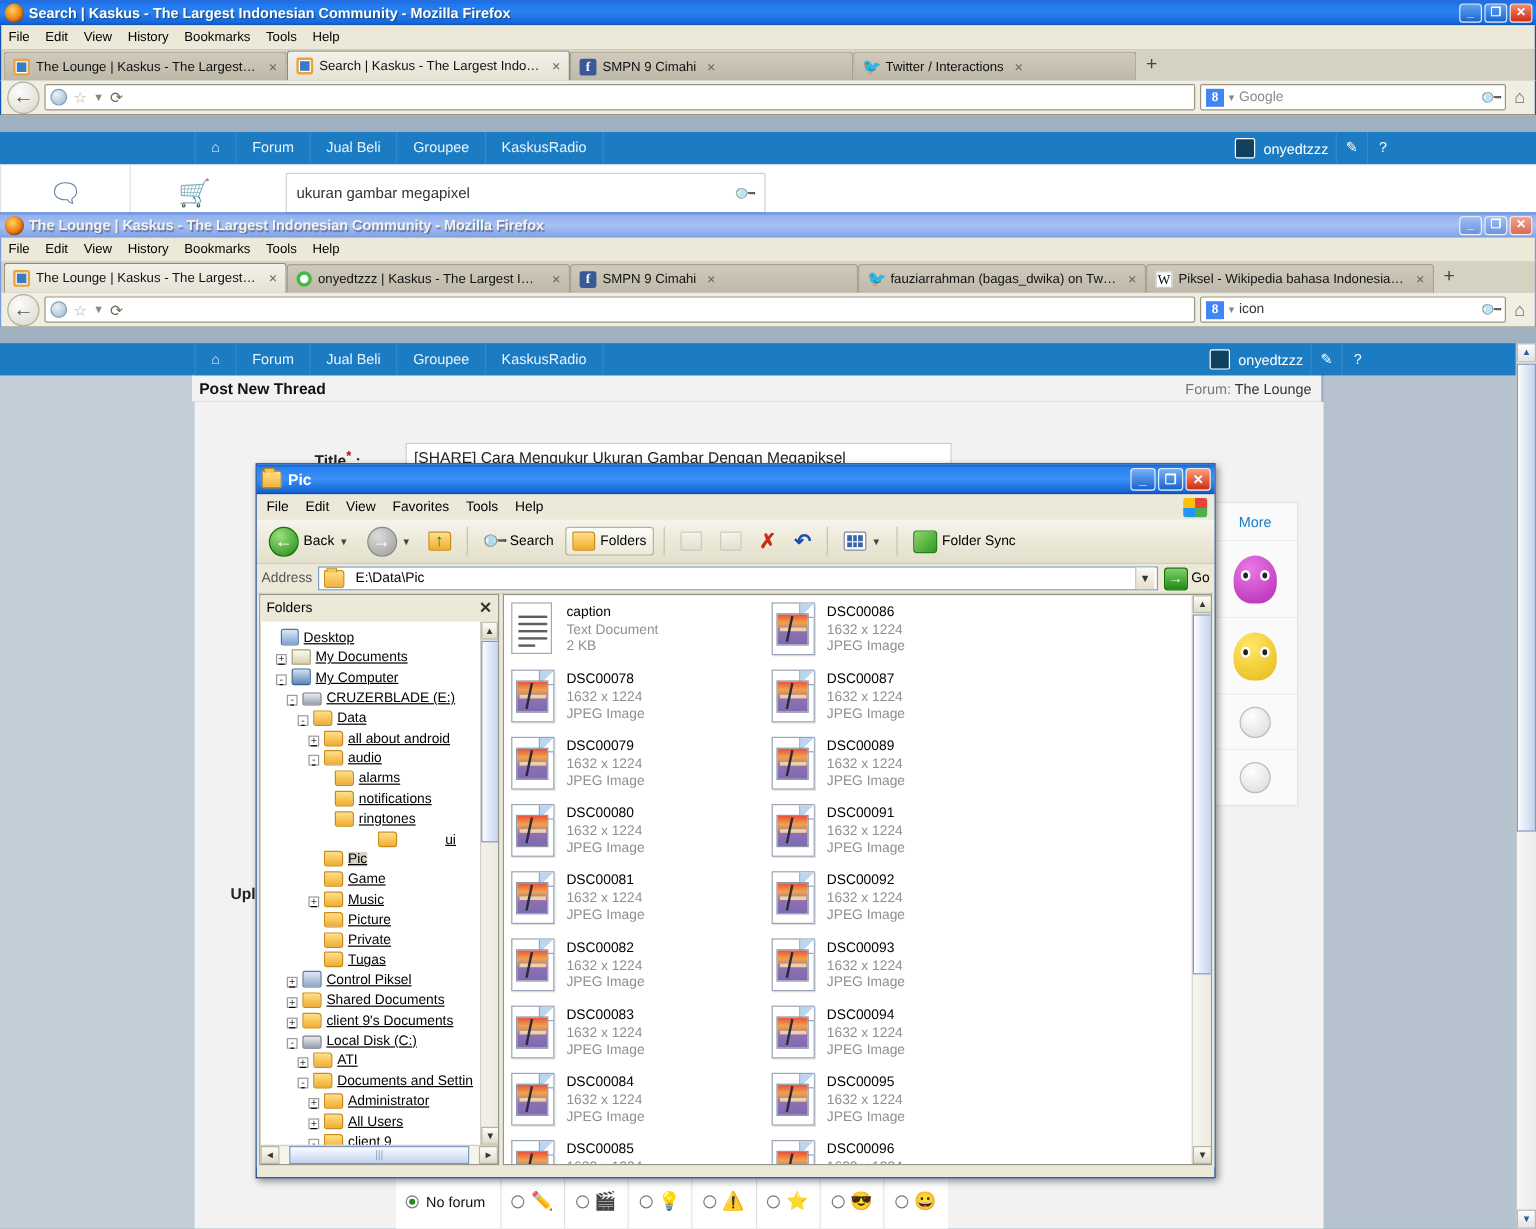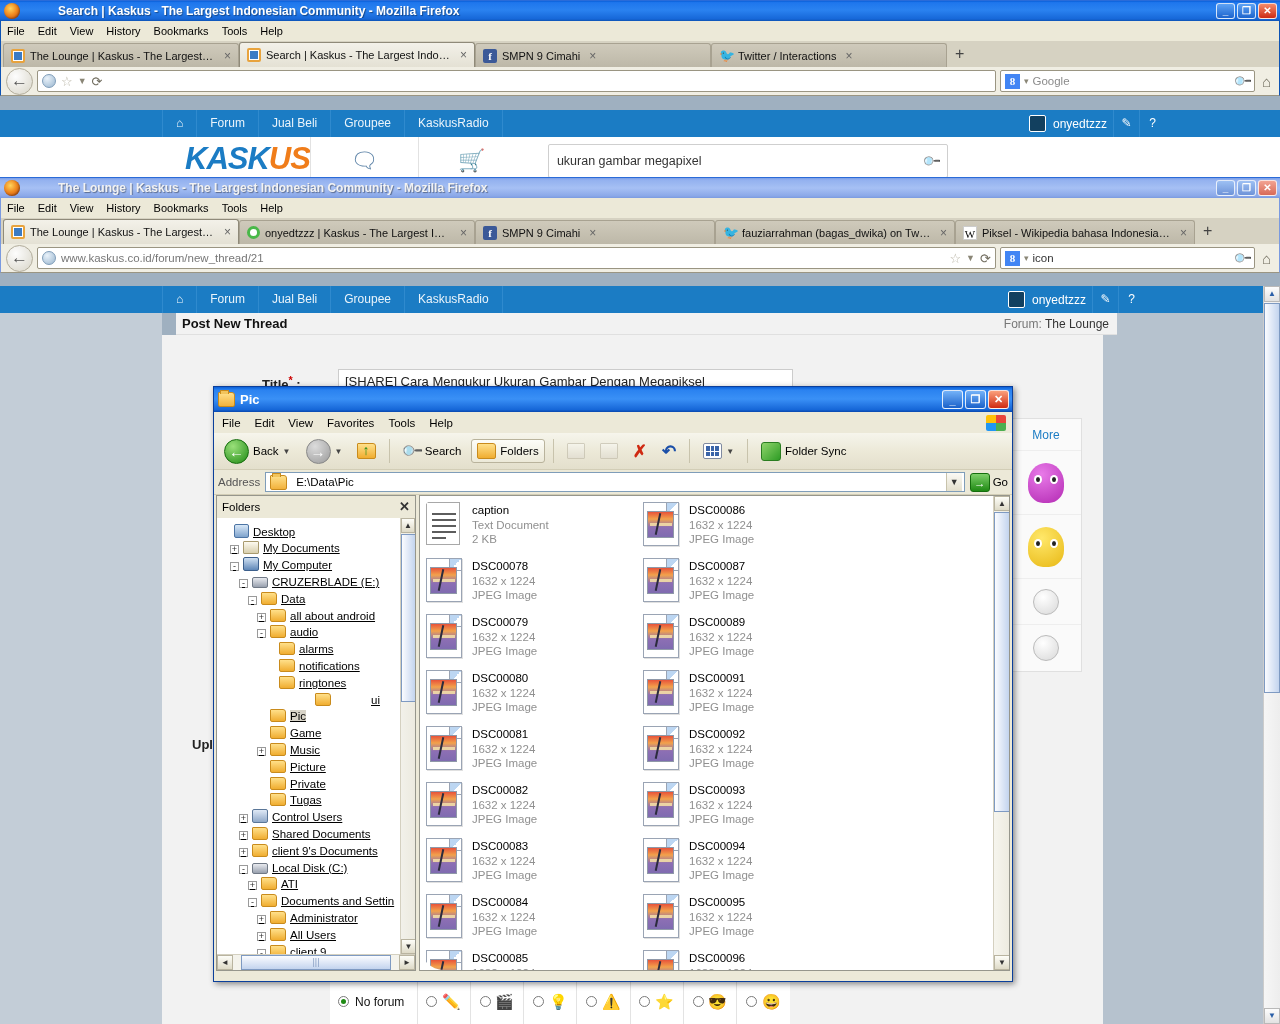--- a/index.html
+++ b/index.html
@@ -24,21 +24,21 @@
   .ff-titlebar.inactive {
     background: linear-gradient(to bottom,#7a9ee8 0%, #93b1ef 10%, #a6c0f4 50%, #8aa8e8 90%, #7a9ae0 100%);
     color:#f2f2f2;
   }
   .ff-ico {
     width:16px;height:16px;margin-right:4px;flex:0 0 auto;
     background: radial-gradient(circle at 40% 35%, #ffd45c 0%, #f08a20 45%, #c8490c 100%);
     border-radius:50%;
     box-shadow: inset -1px -1px 2px rgba(0,0,0,.35);
   }
-  .ff-title { flex:1 1 auto; white-space:nowrap; overflow:hidden; text-shadow:1px 1px 1px rgba(0,0,0,.4);margin-left:34px; }
+  .ff-title { flex:1 1 auto; white-space:nowrap; overflow:hidden; text-shadow:1px 1px 1px rgba(0,0,0,.4); }
   .wbtns { display:flex; gap:2px; padding-right:3px; }
   .wbtn {
     width:19px;height:16px; border-radius:3px;
     border:1px solid rgba(255,255,255,.8);
     display:flex;align-items:center;justify-content:center;
     color:#fff; font-size:10px; font-weight:bold; line-height:1;
     background: linear-gradient(to bottom,#5ea3f5,#1c64cd);
   }
   .wbtn.close { background: linear-gradient(to bottom,#f58b6a,#cd2b14); }
   .wbtn.inact { background: linear-gradient(to bottom,#9dc0f3,#6e93d8); }
@@ -245,21 +245,21 @@
   .hs-btn{width:16px;height:15px;background:linear-gradient(to bottom,#fdfdf8,#dedac7);border:1px solid #b9b4a0;
       text-align:center;font-size:8px;line-height:13px;color:#333;}
   .hs-track{flex:1 1 auto;height:15px;background:#f4f3ec;position:relative;}
   .hs-thumb{position:absolute;left:8px;width:150px;height:15px;
       background:linear-gradient(to bottom,#fbfcff,#c3d4ee);border:1px solid #7e9ac2;
       text-align:center;color:#8aa0c4;font-size:9px;line-height:13px;}
 
   .ex-files { flex:1 1 auto; margin-left:3px; background:#fff; border:1px solid #96968c;
       display:flex; position:relative; overflow:hidden;}
   .filegrid { flex:1 1 auto; padding:6px 0 0 6px; display:grid;
-      grid-template-columns:217px 217px; grid-auto-rows:56px; align-content:start; overflow:hidden;border-radius:24px;}
+      grid-template-columns:217px 217px; grid-auto-rows:56px; align-content:start; overflow:hidden;}
   .fitem{display:flex;gap:8px;align-items:flex-start;}
   .fthumb{width:38px;height:45px;flex:0 0 auto;position:relative;}
   .jpgico{width:36px;height:44px;background:#fff;border:1px solid #9aa4b4;position:relative;
       box-shadow:1px 1px 0 rgba(0,0,0,.12);}
   .jpgico:before{content:"";position:absolute;right:0;top:0;width:11px;height:11px;
       background:linear-gradient(135deg,#bcd6f2 50%, #ffffff 50%);border-left:1px solid #9aa4b4;border-bottom:1px solid #9aa4b4;}
   .jpgpic{position:absolute;left:3px;top:8px;width:27px;height:27px;
       background:linear-gradient(to bottom,#e8533a 0%,#f2a24c 28%,#8d6fb4 60%,#7f6bb0 100%);
       border:1px solid #8f98a8;overflow:hidden;}
   .jpgpic:after{content:"";position:absolute;left:9px;top:1px;width:2px;height:22px;
@@ -294,21 +294,21 @@
   .is-first{width:98px;display:flex;align-items:center;gap:6px;padding-left:8px;
       border-right:1px solid #e3e3e3;font-size:12px;color:#111;}
   .radio{width:11px;height:11px;border-radius:50%;border:1px solid #7a7a7a;background:#fff;position:relative;flex:0 0 auto;}
   .radio.on:after{content:"";position:absolute;left:2px;top:2px;width:5px;height:5px;border-radius:50%;background:#1f8a14;}
   .is-cell{width:60px;display:flex;align-items:center;gap:5px;justify-content:center;
       border-right:1px solid #e3e3e3;}
   .emo{font-size:15px;line-height:15px;}
 
   
   .page-left-gutter{position:absolute;left:0;top:313px;width:162px;height:711px;background:#c3cdd7;}
-  .post-head{position:absolute;left:176px;top:313px;width:941px;height:22px;background:#f2f2f2;
+  .post-head{position:absolute;left:160px;top:313px;width:941px;height:22px;background:#f2f2f2;
       border-bottom:1px solid #e0e0e0;display:flex;align-items:center;}
   .post-title{font-weight:bold;font-size:13px;color:#111;padding-left:6px;}
   .post-forum{margin-left:auto;padding-right:8px;font-size:12px;color:#777;}
   .post-forum b{color:#333;font-weight:normal;}
   .form-area{position:absolute;left:162px;top:335px;width:941px;height:689px;background:#f2f2f2;}
   .ttl-label{position:absolute;left:262px;top:374px;font-weight:bold;font-size:13px;color:#222;}
   .ttl-label sup{color:#c00;}
   .ttl-input{position:absolute;left:338px;top:369px;width:455px;height:24px;background:#fff;
       border:1px solid #ccc;font-size:13px;color:#222;padding:4px 6px;white-space:nowrap;overflow:hidden;}
   .upl-label{position:absolute;left:192px;top:737px;font-weight:bold;font-size:13px;color:#222;}
@@ -399,21 +399,20 @@
     <div class="k-user">
       <span class="k-avatar"></span>
       <span>onyedtzzz</span>
     </div>
     <div class="k-iconbtn">✎</div>
     <div class="k-iconbtn">?</div>
     <div style="width:115px;"></div>
   </div>
 
   <div class="k-logo-row">
-    <div class="k-logo">KASK<span class="o">US</span></div>
     <div class="k-boxcell" style="display:flex;align-items:center;justify-content:center;">
       <span style="font-size:22px;color:#5e84a8;">🗨</span>
     </div>
     <div class="k-boxcell" style="display:flex;align-items:center;justify-content:center;">
       <span style="font-size:22px;color:#c23a5c;">🛒</span>
     </div>
     <div class="k-srchwrap">
       <div class="k-srch">
         <span class="q">ukuran gambar megapixel</span>
         <span class="magn">🔍</span>
@@ -470,21 +469,20 @@
       <span class="tlabel">Piksel - Wikipedia bahasa Indonesia, ensi...</span>
       <span class="tclose">×</span>
     </div>
     <div class="newtab">+</div>
   </div>
 
   <div class="ff-navbar inactive">
     <div class="backbtn">←</div>
     <div class="urlbox">
       <span class="globe"></span>
-      <span class="urltext">www.kaskus.co.id/forum/new_thread/21</span>
       <span class="starico">☆</span>
       <span class="caretico">▼</span>
       <span class="reload">⟳</span>
     </div>
     <div class="searchbox">
       <span class="g-ico">8</span>
       <span class="caretico">▾</span>
       <span class="searchtext dark">icon</span>
       <span class="magn">🔍</span>
     </div>
@@ -775,21 +773,21 @@
             <span class="tlabel">Private</span>
           </div>
           <div class="trow" style="padding-left: 36px;">
             <span class="tgap"></span>
             <span class="tfold"></span>
             <span class="tlabel">Tugas</span>
           </div>
           <div class="trow" style="padding-left: 18px;">
             <span class="tplus">+</span>
             <span class="tcpl"></span>
-            <span class="tlabel">Control Users</span>
+            <span class="tlabel">Control Piksel</span>
           </div>
           <div class="trow" style="padding-left: 18px;">
             <span class="tplus">+</span>
             <span class="tfold"></span>
             <span class="tlabel">Shared Documents</span>
           </div>
           <div class="trow" style="padding-left: 18px;">
             <span class="tplus">+</span>
             <span class="tfold"></span>
             <span class="tlabel">client 9's Documents</span>

